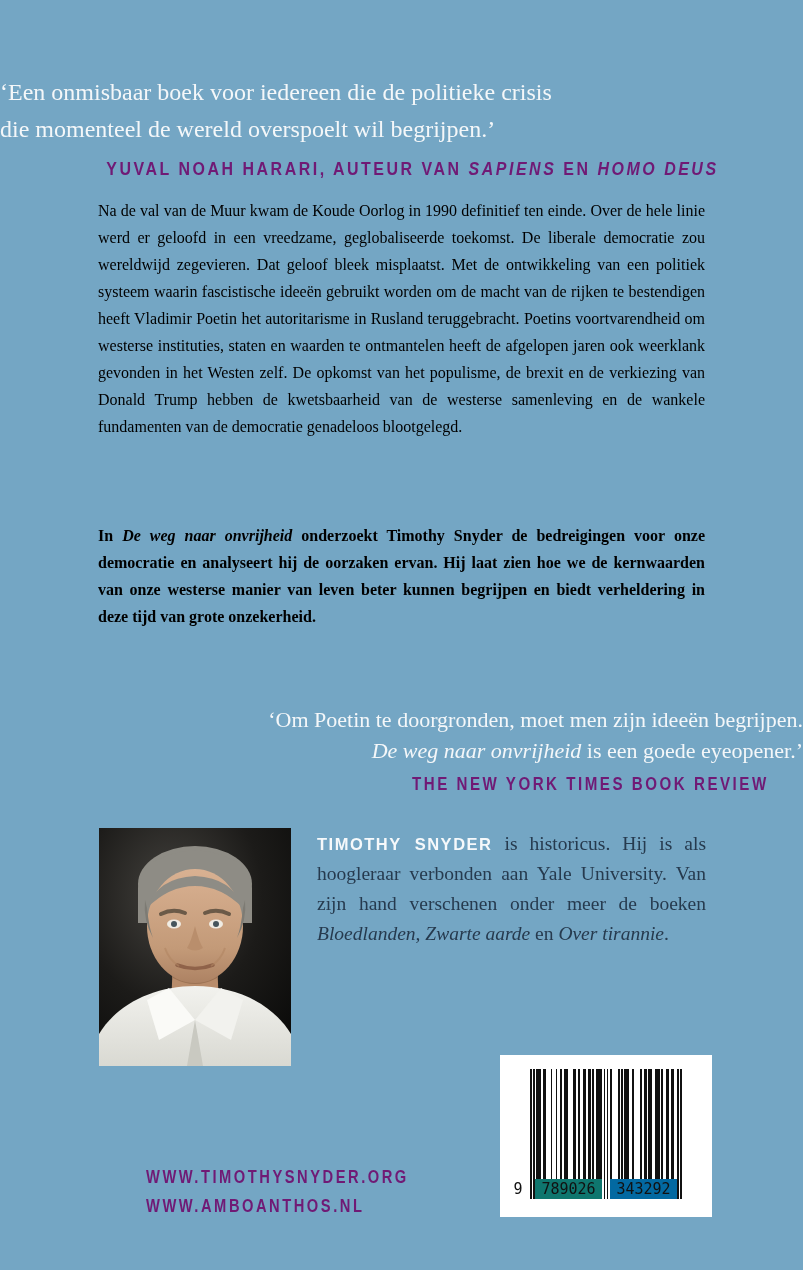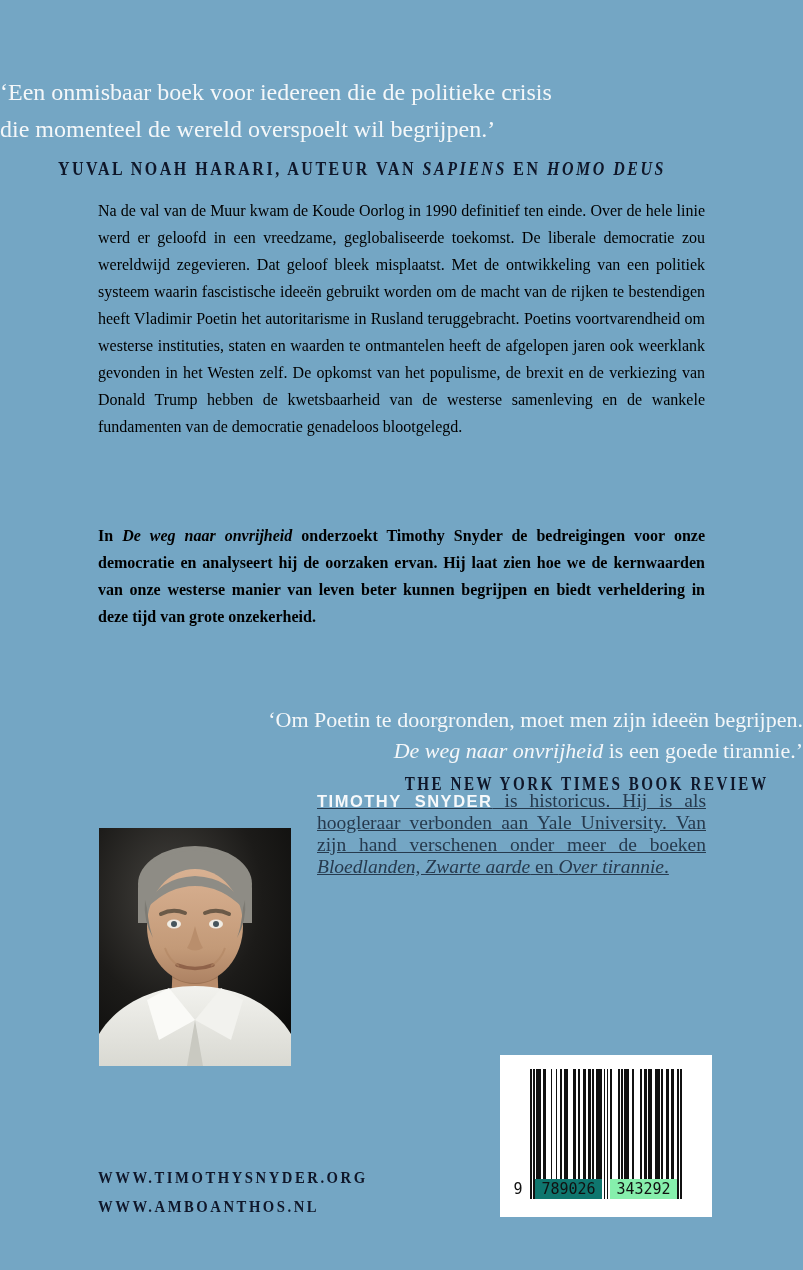--- a/index.html
+++ b/index.html
@@ -11,23 +11,24 @@
     overflow:hidden;
     font-family:"Liberation Serif", serif;
   }
   
   .quote-top{
     position:absolute; top:74px; left:0; right:0;
     text-align:left; color:#f4f7f9;
   }
   .q-line{font-size:24px; line-height:37px;}
   .caps{
-    font-family:Liberation Serif, serif;
-    font-weight:700; color:#0f172a;
+    font-family:Liberation Sans, sans-serif;
+    font-weight:700; color:#701a75;
     letter-spacing:3px;
+    margin-left:48px;
   }
   .condense{display:inline-block; transform:scaleX(.84); transform-origin:center; white-space:nowrap;}
   .attr{margin-top:10px; font-size:19px;}
   .it{font-style:italic;}
   
   .para{
     position:absolute; left:98px; width:607px;
     text-align:justify;
     font-size:16px; line-height:27px;
     color:#000000;
@@ -40,25 +41,24 @@
     text-align:right; color:#f4f7f9;
   }
   .q2-line{font-size:22px; line-height:31px;}
   .attr2{margin-top:8px; font-size:18px;}
   
   .author-photo{
     position:absolute; left:99px; top:828px;
     width:192px; height:238px; overflow:hidden;
   }
   .bio{
-    position:absolute; left:317px; top:790px; width:389px;
+    position:absolute; left:317px; top:829px; width:389px;
     text-align:justify;
-    font-size:19.5px; line-height:22px;
+    font-size:19.5px; line-height:30px;
     color:#263a4e;
-    text-decoration:underline;
   }
   .caps-inline{
     font-family:"Liberation Sans", sans-serif;
     font-weight:700; font-size:16.5px;
     letter-spacing:1.5px; color:#f6f9fb;
   }
   
   .barcode-box{
     position:absolute; left:500px; top:1055px;
     width:212px; height:162px; background:#ffffff;
@@ -66,21 +66,21 @@
   .bars{position:absolute; left:30px; top:14px; width:152px; height:130px;}
   .bars svg{display:block;}
   .barcode-digits{
     position:absolute; top:124px; left:0; right:0; height:20px;
     font-family:"DejaVu Sans Mono", monospace;
     font-size:15px; line-height:20px; color:#111111;
   }
   .barcode-digits span{position:absolute; text-align:center; display:block;}
   .d-first{left:6px; width:24px;}
   .d-g1{left:35px; width:67px; background:#0f766e;}
-  .d-g2{left:110px; width:67px; background:#86efac;}
+  .d-g2{left:110px; width:67px; background:#0369a1;}
   
   .urls{position:absolute; left:98px; top:1163px;}
   .url-line{font-size:17.5px; line-height:29px;}
   .url-line .condense{transform-origin:left;}
 </style>
 </head>
 <body>
 
 <div class="cover">
 
@@ -90,21 +90,21 @@
     <div class="caps attr">
       <span class="condense"><span>YUVAL NOAH HARARI, AUTEUR VAN </span><span class="it">SAPIENS</span><span> EN </span><span class="it">HOMO DEUS</span></span>
     </div>
   </section>
 
   <section class="para p1"><span>Na de val van de Muur kwam de Koude Oorlog in 1990 definitief ten einde. Over de hele linie werd er geloofd in een vreedzame, geglobaliseerde toekomst. De liberale democratie zou wereldwijd zegevieren. Dat geloof bleek misplaatst. Met de ontwikkeling van een politiek systeem waarin fascistische ideeën gebruikt worden om de macht van de rijken te bestendigen heeft Vladimir Poetin het autoritarisme in Rusland teruggebracht. Poetins voortvarendheid om westerse instituties, staten en waarden te ontmantelen heeft de afgelopen jaren ook weerklank gevonden in het Westen zelf. De opkomst van het populisme, de brexit en de verkiezing van Donald Trump hebben de kwetsbaarheid van de westerse samenleving en de wankele fundamenten van de democratie genadeloos blootgelegd.</span></section>
   <section class="para p2"><span>In </span><span class="it">De weg naar onvrijheid</span><span> onderzoekt Timothy Snyder de bedreigingen voor onze democratie en analyseert hij de oorzaken ervan. Hij laat zien hoe we de kernwaarden van onze westerse manier van leven beter kunnen begrijpen en biedt verheldering in deze tijd van grote onzekerheid.</span></section>
 
   <section class="quote-nyt">
     <div class="q2-line">‘Om Poetin te doorgronden, moet men zijn ideeën begrijpen.</div>
-    <div class="q2-line"><span class="it">De weg naar onvrijheid</span><span> is een goede tirannie.’</span></div>
+    <div class="q2-line"><span class="it">De weg naar onvrijheid</span><span> is een goede eyeopener.’</span></div>
     <div class="caps attr2">
       <span class="condense">THE NEW YORK TIMES BOOK REVIEW</span>
     </div>
   </section>
 
   <div class="author-photo">
     <svg width="192" height="238" viewBox="0 0 192 238" xmlns="http://www.w3.org/2000/svg">
       <defs>
         <radialGradient id="bgGrad" cx="38%" cy="28%" r="85%">
           <stop offset="0%" stop-color="#44423e"></stop>

